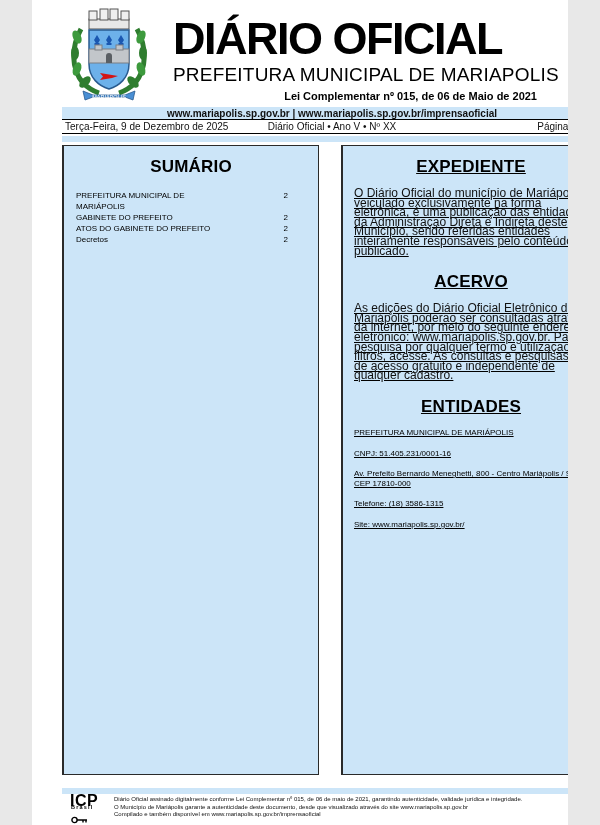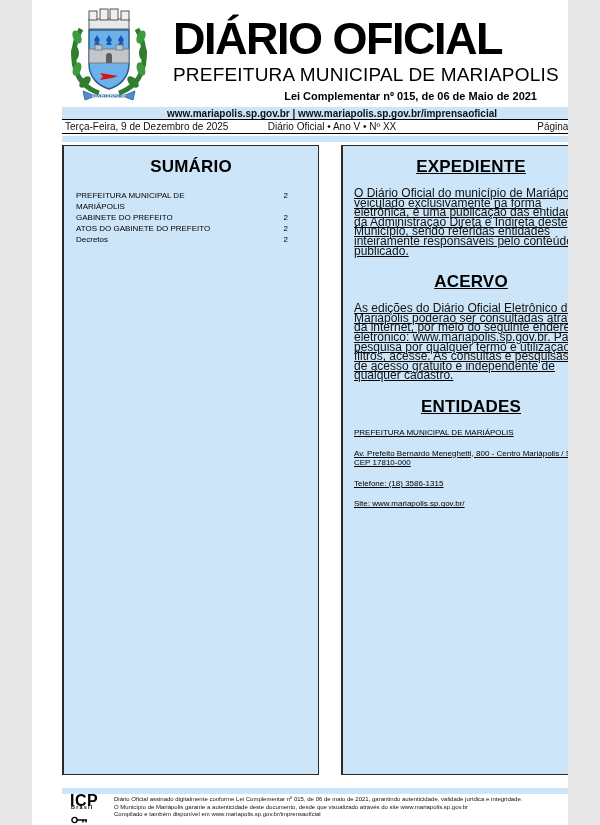--- a/index.html
+++ b/index.html
@@ -166,20 +166,21 @@
 
   <div class="panel right">
     <h2>EXPEDIENTE</h2>
     <div class="para">O Diário Oficial do município de Mariápolis, veiculado exclusivamente na forma eletrônica, é uma publicação das entidades da Administração Direta e Indireta deste Município, sendo referidas entidades inteiramente responsáveis pelo conteúdo aqui publicado.</div>
 
     <h2 class="mid-head">ACERVO</h2>
     <div class="para">As edições do Diário Oficial Eletrônico de Mariápolis poderão ser consultadas através da internet, por meio do seguinte endereço eletrônico: www.mariapolis.sp.gov.br. Para pesquisa por qualquer termo e utilização de filtros, acesse. As consultas e pesquisas são de acesso gratuito e independente de qualquer cadastro.</div>
 
     <h2 class="mid-head">ENTIDADES</h2>
     <div class="ent-line">PREFEITURA MUNICIPAL DE MARIÁPOLIS</div>
+    <div class="ent-line">CNPJ: 51.405.231/0001-16</div>
     <div class="ent-line">Av. Prefeito Bernardo Meneghetti, 800 - Centro Mariápolis / SP - CEP 17810-000</div>
     <div class="ent-line">Telefone: (18) 3586-1315</div>
     <div class="ent-line">Site: www.mariapolis.sp.gov.br/</div>
   </div>
 
   <div class="strip bottom"></div>
 
   <div class="footer">
     <div class="icp">
       <div class="icp-top">ICP</div>

